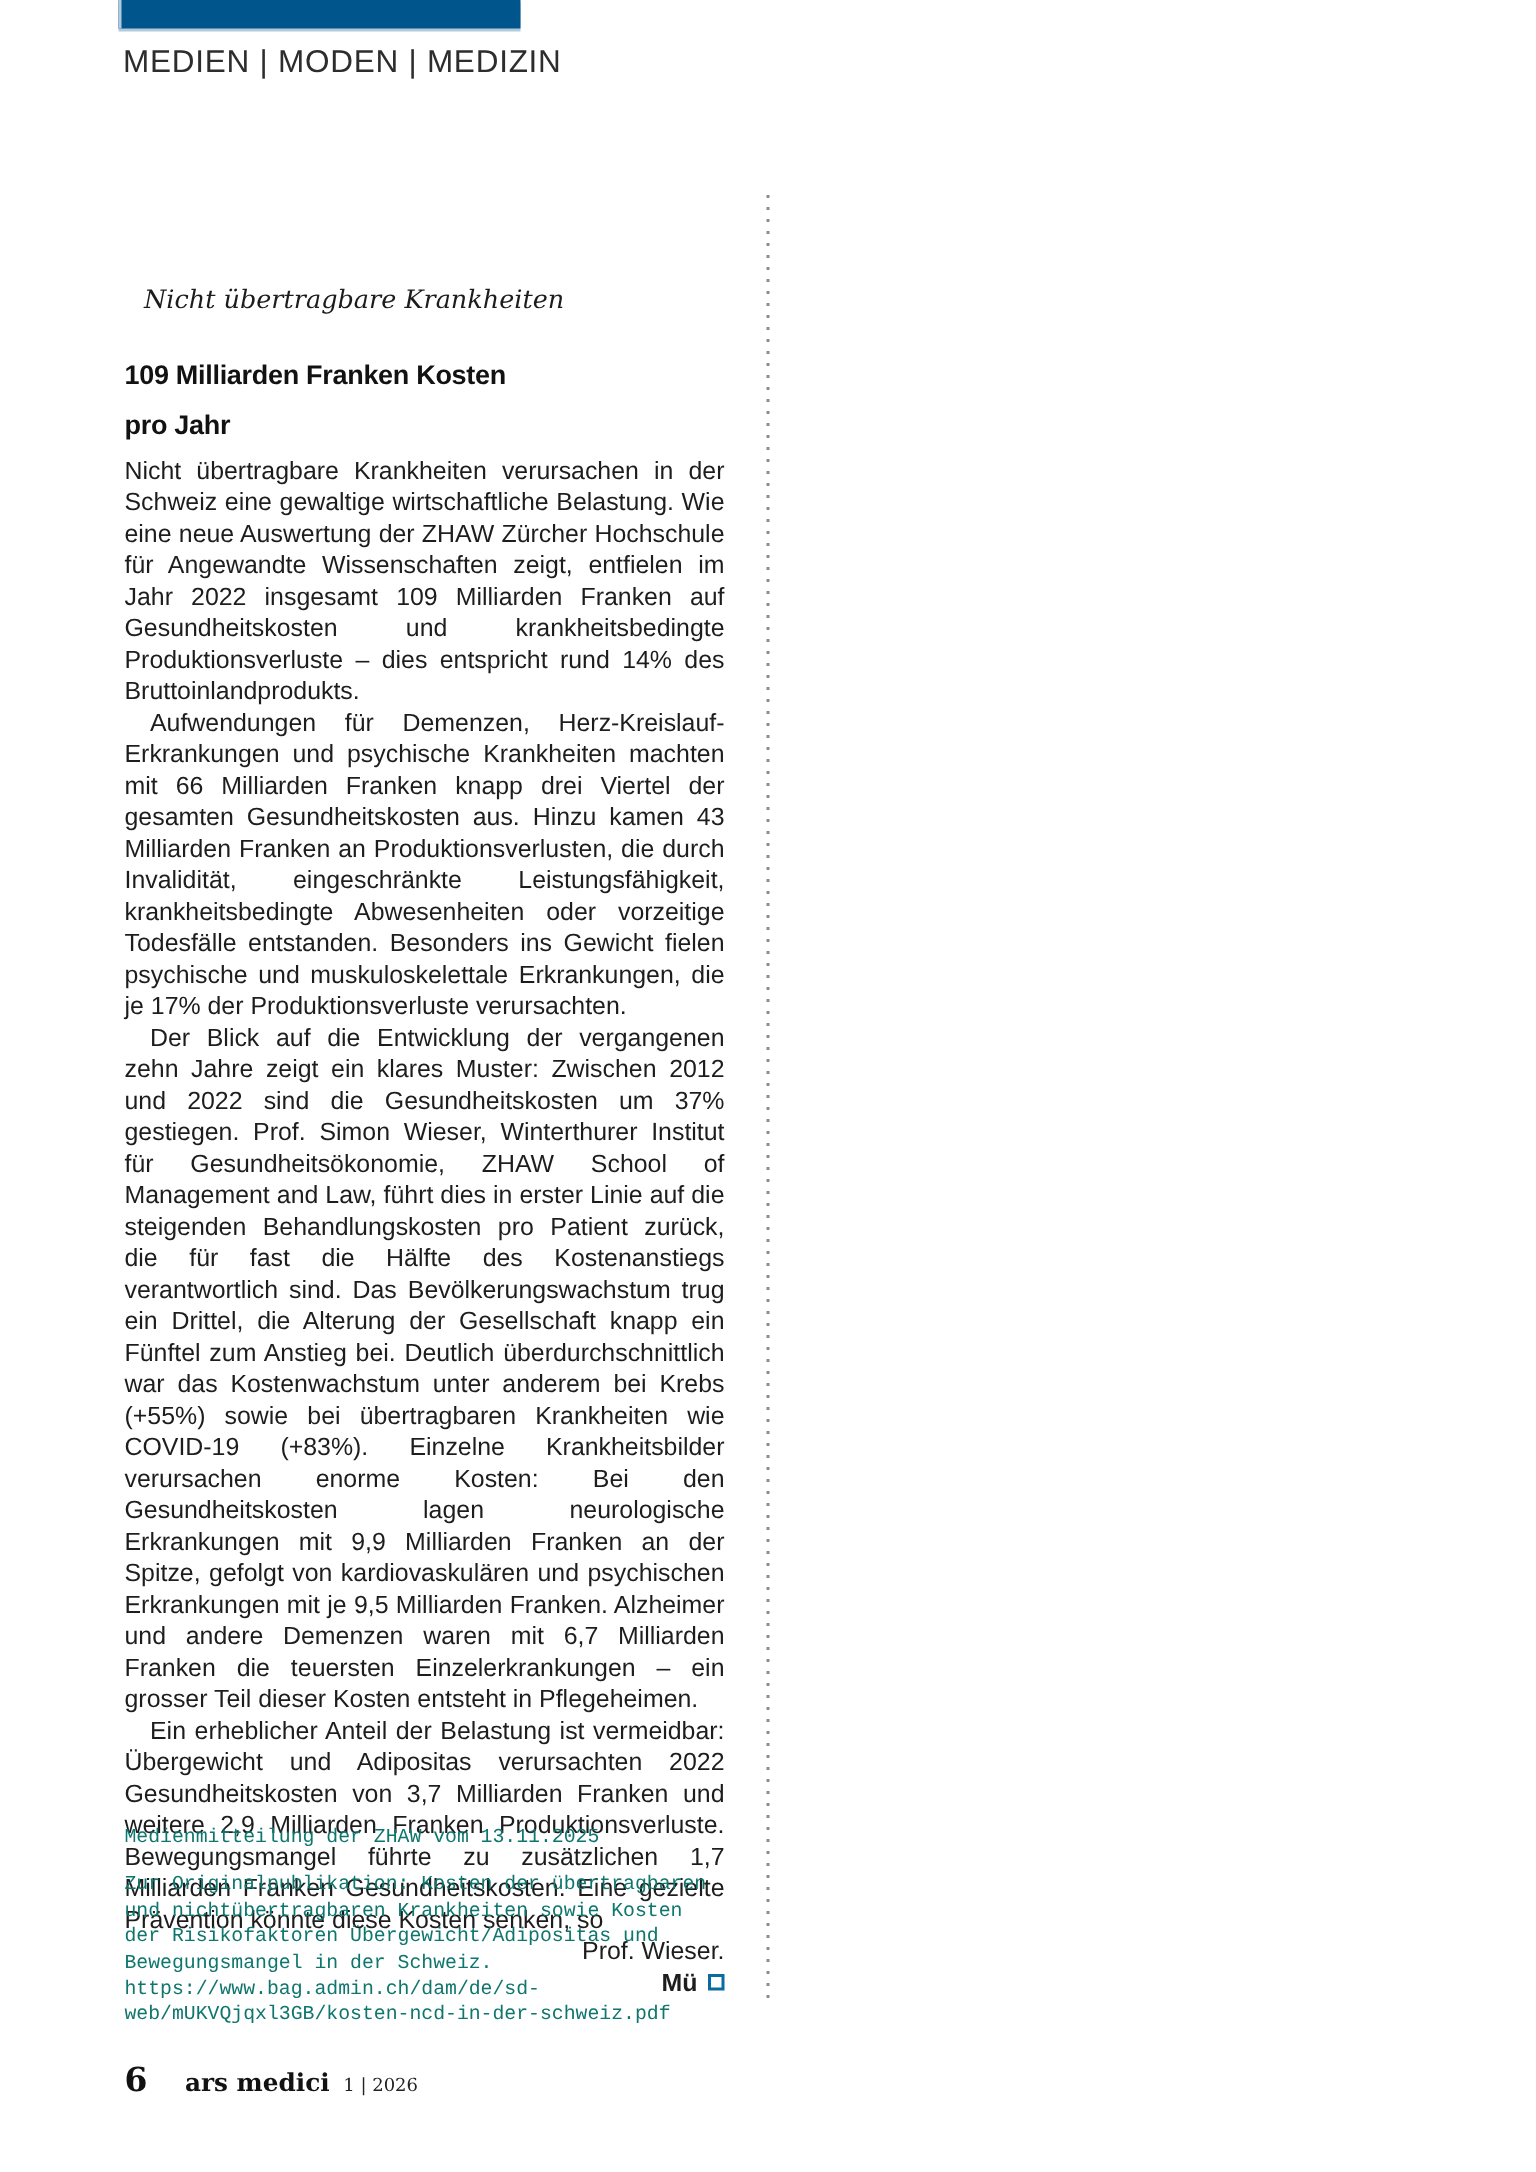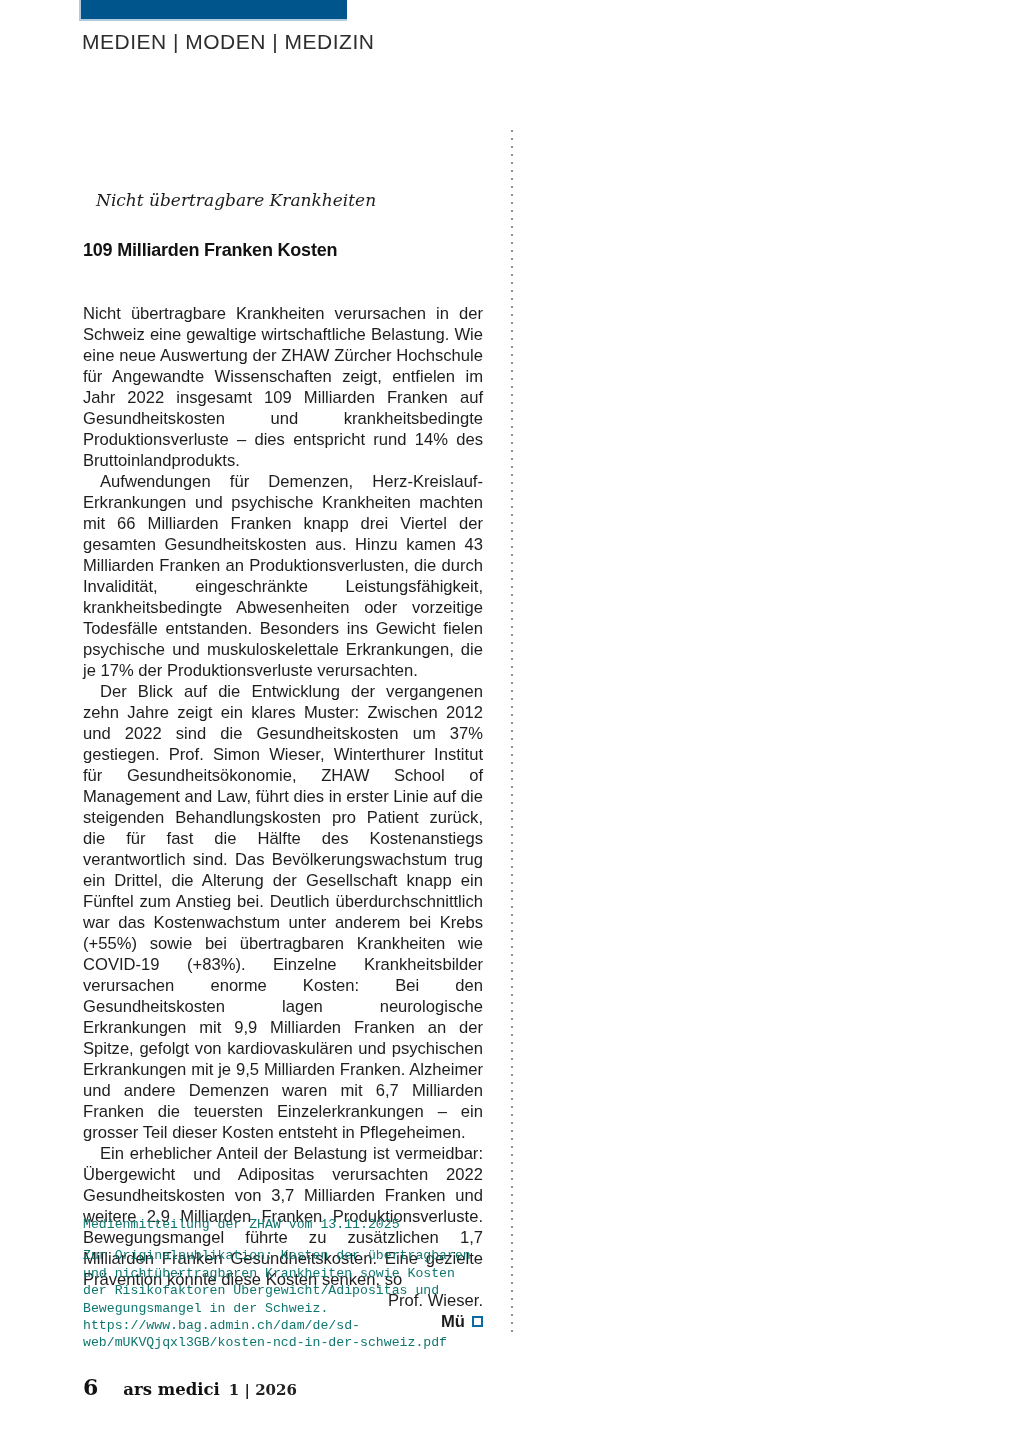--- a/index.html
+++ b/index.html
@@ -63,35 +63,36 @@
     position:absolute; left:511px; top:130px; width:2px; height:1205px;
     background-image:repeating-linear-gradient(to bottom, #8c8c8c 0 2px, transparent 2px 8px);
   }
   .pagefooter {
     position:absolute; left:83px; top:1374px;
     display:flex; align-items:baseline;
     font-family:"DejaVu Serif", serif; color:#121212;
   }
   .pagenum { font-size:22px; font-weight:700; }
   .magname { font-size:16.5px; font-weight:700; margin-left:25px; }
-  .issue { font-size:15px; margin-left:9px; color:#222222;font-weight:bold; }
+  .issue { font-size:12px; margin-left:9px; color:#222222; }
 </style>
 </head>
 <body>
 
 <div class="page">
 
   <div class="topbar"></div>
 
   <div class="section-header">MEDIEN | MODEN | MEDIZIN</div>
 
   <div class="kicker">Nicht übertragbare Krankheiten</div>
 
   <h1 class="headline">
     <span>109 Milliarden Franken Kosten</span>
+    <span>pro Jahr</span>
   </h1>
 
   <div class="article-body">
     <p>Nicht übertragbare Krankheiten verursachen in der Schweiz eine gewaltige wirtschaftliche Belastung. Wie eine neue Auswertung der ZHAW Zürcher Hochschule für Angewandte Wissenschaften zeigt, entfielen im Jahr 2022 insgesamt 109 Milliarden Franken auf Gesundheitskosten und krankheitsbedingte Produktionsverluste – dies entspricht rund 14% des Bruttoinlandprodukts.</p>
     <p class="indent">Aufwendungen für Demenzen, Herz-Kreislauf-Erkrankungen und psychische Krankheiten machten mit 66 Milliarden Franken knapp drei Viertel der gesamten Gesundheitskosten aus. Hinzu kamen 43 Milliarden Franken an Produktionsverlusten, die durch Invalidität, eingeschränkte Leistungsfähigkeit, krankheitsbedingte Abwesenheiten oder vorzeitige Todesfälle entstanden. Besonders ins Gewicht fielen psychische und muskuloskelettale Erkrankungen, die je 17% der Produktionsverluste verursachten.</p>
     <p class="indent">Der Blick auf die Entwicklung der vergangenen zehn Jahre zeigt ein klares Muster: Zwischen 2012 und 2022 sind die Gesundheitskosten um 37% gestiegen. Prof. Simon Wieser, Winterthurer Institut für Gesundheitsökonomie, ZHAW School of Management and Law, führt dies in erster Linie auf die steigenden Behandlungskosten pro Patient zurück, die für fast die Hälfte des Kostenanstiegs verantwortlich sind. Das Bevölkerungswachstum trug ein Drittel, die Alterung der Gesellschaft knapp ein Fünftel zum Anstieg bei. Deutlich überdurchschnittlich war das Kostenwachstum unter anderem bei Krebs (+55%) sowie bei übertragbaren Krankheiten wie COVID-19 (+83%). Einzelne Krankheitsbilder verursachen enorme Kosten: Bei den Gesundheitskosten lagen neurologische Erkrankungen mit 9,9 Milliarden Franken an der Spitze, gefolgt von kardiovaskulären und psychischen Erkrankungen mit je 9,5 Milliarden Franken. Alzheimer und andere Demenzen waren mit 6,7 Milliarden Franken die teuersten Einzelerkrankungen – ein grosser Teil dieser Kosten entsteht in Pflegeheimen.</p>
     <p class="indent">Ein erheblicher Anteil der Belastung ist vermeidbar: Übergewicht und Adipositas verursachten 2022 Gesundheitskosten von 3,7 Milliarden Franken und weitere 2,9 Milliarden Franken Produktionsverluste. Bewegungsmangel führte zu zusätzlichen 1,7 Milliarden Franken Gesundheitskosten. Eine gezielte Prävention könnte diese Kosten senken, so</p>
     <div class="sigrow">
       <span>Prof. Wieser.</span>
       <span class="sig">

